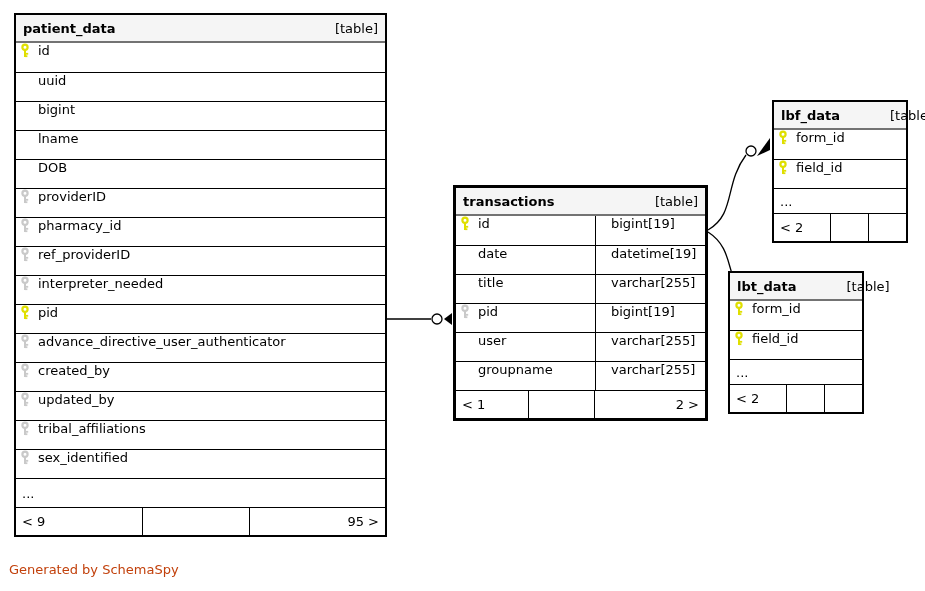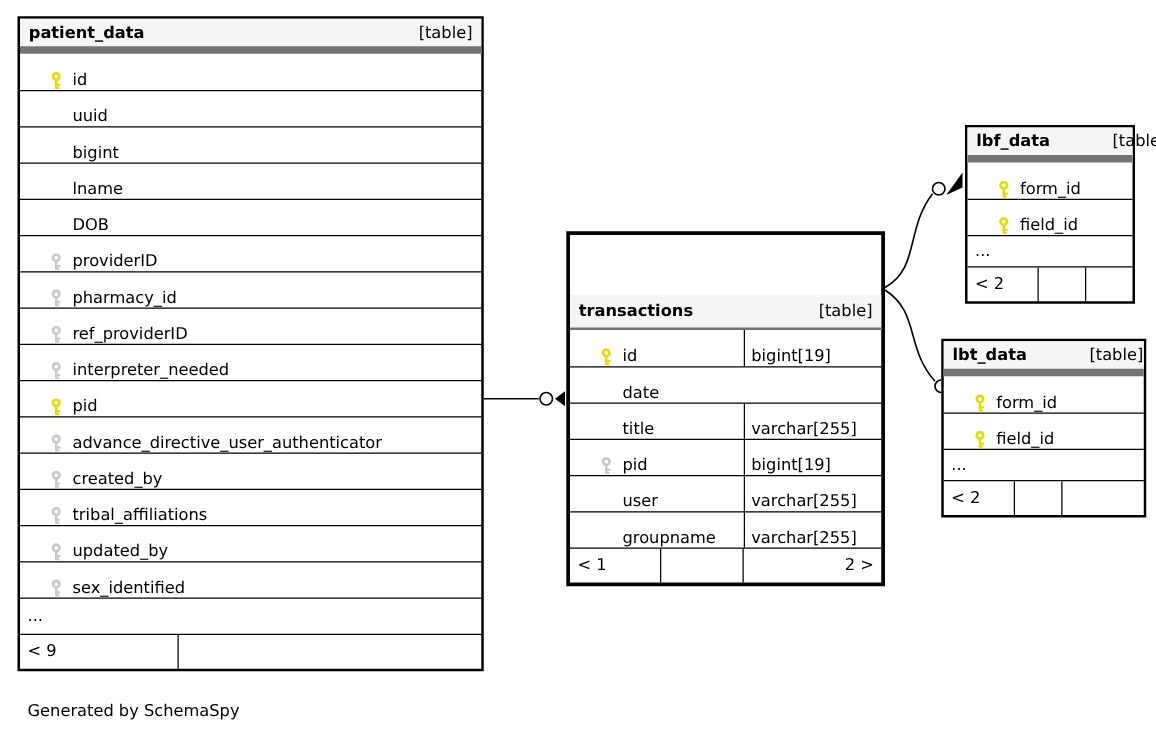--- a/index.html
+++ b/index.html
@@ -5,52 +5,52 @@
   html,body{margin:0;padding:0;background:#ffffff;}
   .canvas{
     position:relative;width:925px;height:591px;background:#ffffff;
     font-family:"DejaVu Sans","Liberation Sans",sans-serif;
     font-size:13px;color:#000;overflow:hidden;
   }
   .edges{position:absolute;left:0;top:0;width:925px;height:591px;pointer-events:none;}
   .tbl{position:absolute;background:#fff;border:2px solid #000;box-sizing:border-box;}
   .tbl.main{border-width:3px;}
   .hdr{display:flex;justify-content:space-between;align-items:center;
-       height:28px;background:#f5f5f5;padding:0 7px;border-bottom:6px solid #737373;box-sizing:border-box;gap:44px;}
-  .tbl.main .hdr{border-bottom-width:2px;height:28px;margin-top:48px;}
+       height:28px;background:#f5f5f5;padding:0 7px;border-bottom:2px solid #737373;box-sizing:border-box;gap:44px;}
+  .tbl.main .hdr{border-bottom-width:2px;height:28px;}
   .hdr .t-title{font-weight:bold;}
   .hdr .t-badge{font-weight:normal;margin-left:6px;}
   .row{display:flex;align-items:stretch;height:29px;box-sizing:border-box;}
   .row + .row, .ellipsis-row, .tfoot{border-top:1px solid #000;}
-  .ncell{display:flex;align-items:flex-end;padding-left:24px;box-sizing:border-box;flex:1;min-width:0;}
+  .ncell{display:flex;align-items:flex-start;padding-left:4px;box-sizing:border-box;flex:1;min-width:0;}
   .keyslot{width:18px;display:inline-flex;align-items:center;flex:none;}
   .cname{white-space:nowrap;}
-  .tcell{display:flex;align-items:flex-end;border-left:1px solid #000;padding:0 5px;box-sizing:border-box;white-space:nowrap;}
+  .tcell{display:flex;align-items:flex-start;border-left:1px solid #000;padding:0 15px;box-sizing:border-box;white-space:nowrap;}
   .ellipsis-row{height:25px;display:flex;align-items:center;padding-left:6px;box-sizing:border-box;}
   .tfoot{display:flex;height:28px;box-sizing:border-box;}
   .fc{display:flex;align-items:center;padding:0 6px;box-sizing:border-box;}
   .fc1,.fc2{border-left:1px solid #000;}
   .fc2{flex:1;justify-content:flex-end;}
 
   
   #t-patient_data{left:14px;top:13px;width:373px;}
   #t-patient_data .fc0{width:126px;} #t-patient_data .fc1{width:107px;}
   #t-patient_data .ellipsis-row{height:29px;}
 
   #t-transactions{left:453px;top:185px;width:255px;}
   #t-transactions .ncell{flex:none;width:139px;}
   #t-transactions .tcell{flex:1;}
   #t-transactions .fc0{width:72px;} #t-transactions .fc1{width:66px;}
 
   #t-lbf_data{left:772px;top:100px;width:136px;}
-  #t-lbt_data{left:753px;top:271px;width:164px;}
+  #t-lbt_data{left:728px;top:271px;width:136px;}
   #t-lbf_data .fc0,#t-lbt_data .fc0{width:56px;}
   #t-lbf_data .fc1,#t-lbt_data .fc1{width:38px;}
 
-  .genby{position:absolute;left:22px;top:562px;font-size:13px;color:#000000;}
+  .genby{position:absolute;left:9px;top:562px;font-size:13px;color:#c2410c;}
 </style>
 </head>
 <body>
 
 <div class="canvas">
 
   <svg class="edges" viewBox="0 0 925 591" xmlns="http://www.w3.org/2000/svg">
 
     <g>
       <path d="M387 319 H431" fill="none" stroke="#000" stroke-width="1.3"></path>
@@ -207,53 +207,54 @@
       <div class="row">
         <div class="ncell">
           <span class="keyslot">
             <svg width="10" height="15" viewBox="0 0 10 15">
               <circle cx="5" cy="4.2" r="2.6" fill="none" stroke="#c9c9c9" stroke-width="2.2"></circle>
               <line x1="5" y1="6.6" x2="5" y2="14" stroke="#c9c9c9" stroke-width="2"></line>
               <line x1="5" y1="10.8" x2="8.2" y2="10.8" stroke="#c9c9c9" stroke-width="1.8"></line>
               <line x1="5" y1="13.2" x2="7.4" y2="13.2" stroke="#c9c9c9" stroke-width="1.8"></line>
             </svg>
           </span>
+          <span class="cname">updated_by</span>
+        </div>
+      </div>
+      <div class="row">
+        <div class="ncell">
+          <span class="keyslot">
+            <svg width="10" height="15" viewBox="0 0 10 15">
+              <circle cx="5" cy="4.2" r="2.6" fill="none" stroke="#c9c9c9" stroke-width="2.2"></circle>
+              <line x1="5" y1="6.6" x2="5" y2="14" stroke="#c9c9c9" stroke-width="2"></line>
+              <line x1="5" y1="10.8" x2="8.2" y2="10.8" stroke="#c9c9c9" stroke-width="1.8"></line>
+              <line x1="5" y1="13.2" x2="7.4" y2="13.2" stroke="#c9c9c9" stroke-width="1.8"></line>
+            </svg>
+          </span>
           <span class="cname">tribal_affiliations</span>
-        </div>
-      </div>
-      <div class="row">
-        <div class="ncell">
-          <span class="keyslot">
-            <svg width="10" height="15" viewBox="0 0 10 15">
-              <circle cx="5" cy="4.2" r="2.6" fill="none" stroke="#c9c9c9" stroke-width="2.2"></circle>
-              <line x1="5" y1="6.6" x2="5" y2="14" stroke="#c9c9c9" stroke-width="2"></line>
-              <line x1="5" y1="10.8" x2="8.2" y2="10.8" stroke="#c9c9c9" stroke-width="1.8"></line>
-              <line x1="5" y1="13.2" x2="7.4" y2="13.2" stroke="#c9c9c9" stroke-width="1.8"></line>
-            </svg>
-          </span>
-          <span class="cname">updated_by</span>
         </div>
       </div>
       <div class="row">
         <div class="ncell">
           <span class="keyslot">
             <svg width="10" height="15" viewBox="0 0 10 15">
               <circle cx="5" cy="4.2" r="2.6" fill="none" stroke="#c9c9c9" stroke-width="2.2"></circle>
               <line x1="5" y1="6.6" x2="5" y2="14" stroke="#c9c9c9" stroke-width="2"></line>
               <line x1="5" y1="10.8" x2="8.2" y2="10.8" stroke="#c9c9c9" stroke-width="1.8"></line>
               <line x1="5" y1="13.2" x2="7.4" y2="13.2" stroke="#c9c9c9" stroke-width="1.8"></line>
             </svg>
           </span>
           <span class="cname">sex_identified</span>
         </div>
       </div>
       <div class="ellipsis-row">...</div>
       <div class="tfoot">
         <div class="fc fc0">&lt; 9</div>
         <div class="fc fc1"></div>
+        <div class="fc fc2">95 &gt;</div>
       </div>
     </div>
 
   <div class="tbl main" id="t-transactions">
       <div class="hdr">
         <span class="t-title">transactions</span>
         <span class="t-badge">[table]</span>
       </div>
       <div class="row">
         <div class="ncell">
@@ -268,20 +269,23 @@
           <span class="cname">id</span>
         </div>
         <div class="tcell">
           <span>bigint[19]</span>
         </div>
       </div>
       <div class="row">
         <div class="ncell">
           <span class="keyslot"></span>
           <span class="cname">date</span>
+        </div>
+        <div class="tcell">
+          <span>datetime[19]</span>
         </div>
       </div>
       <div class="row">
         <div class="ncell">
           <span class="keyslot"></span>
           <span class="cname">title</span>
         </div>
         <div class="tcell">
           <span>varchar[255]</span>
         </div>

